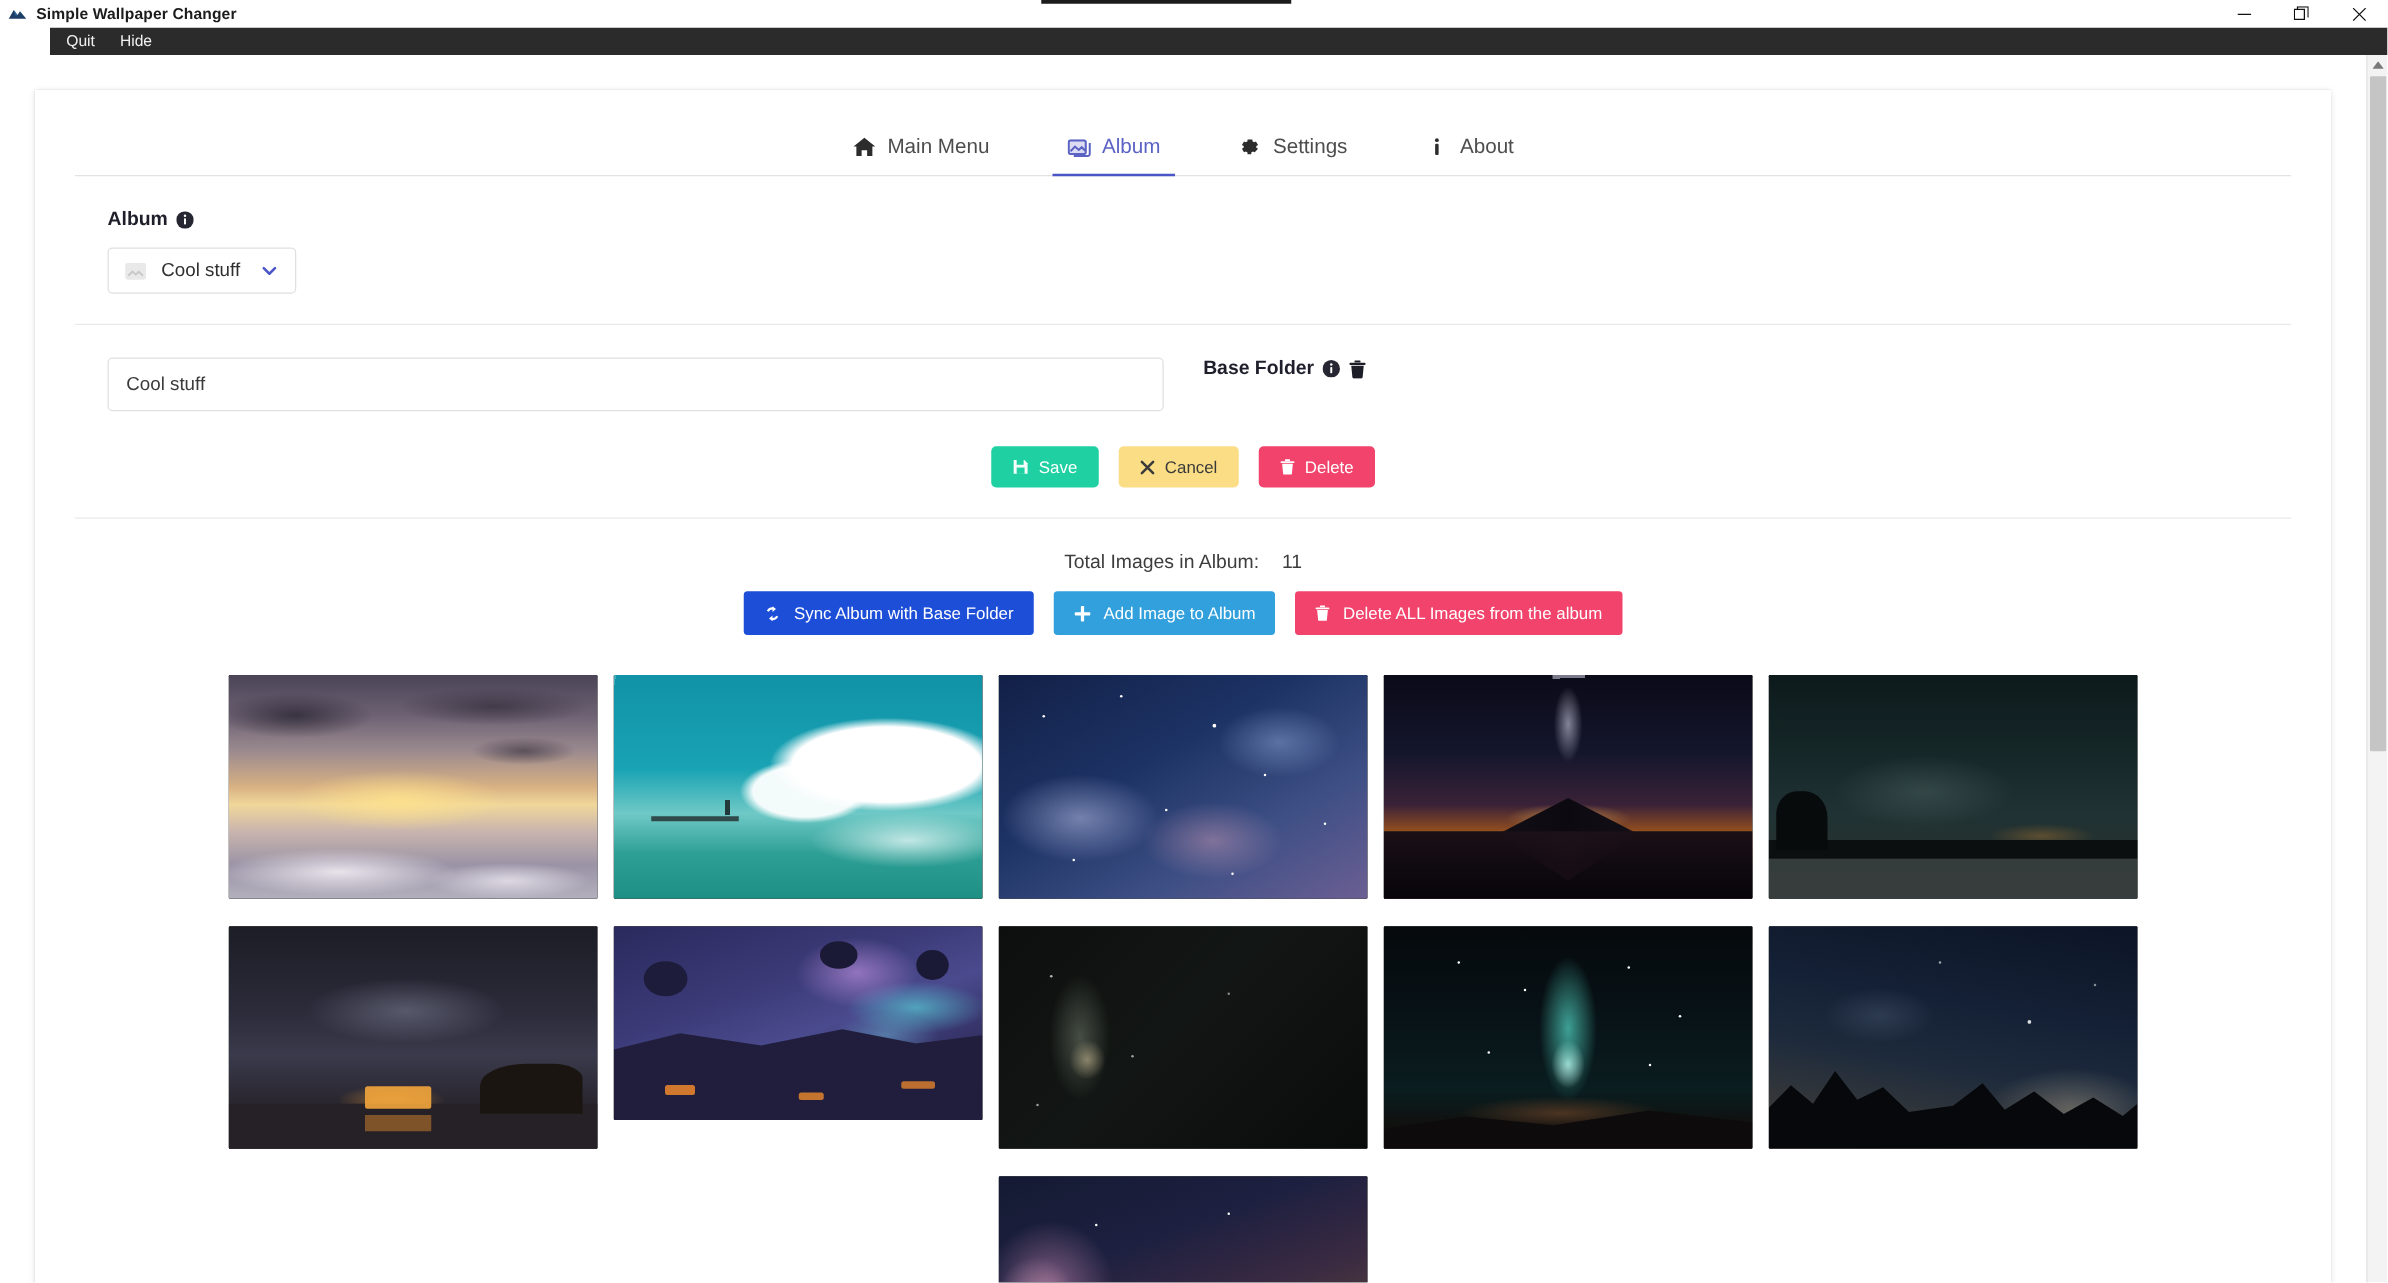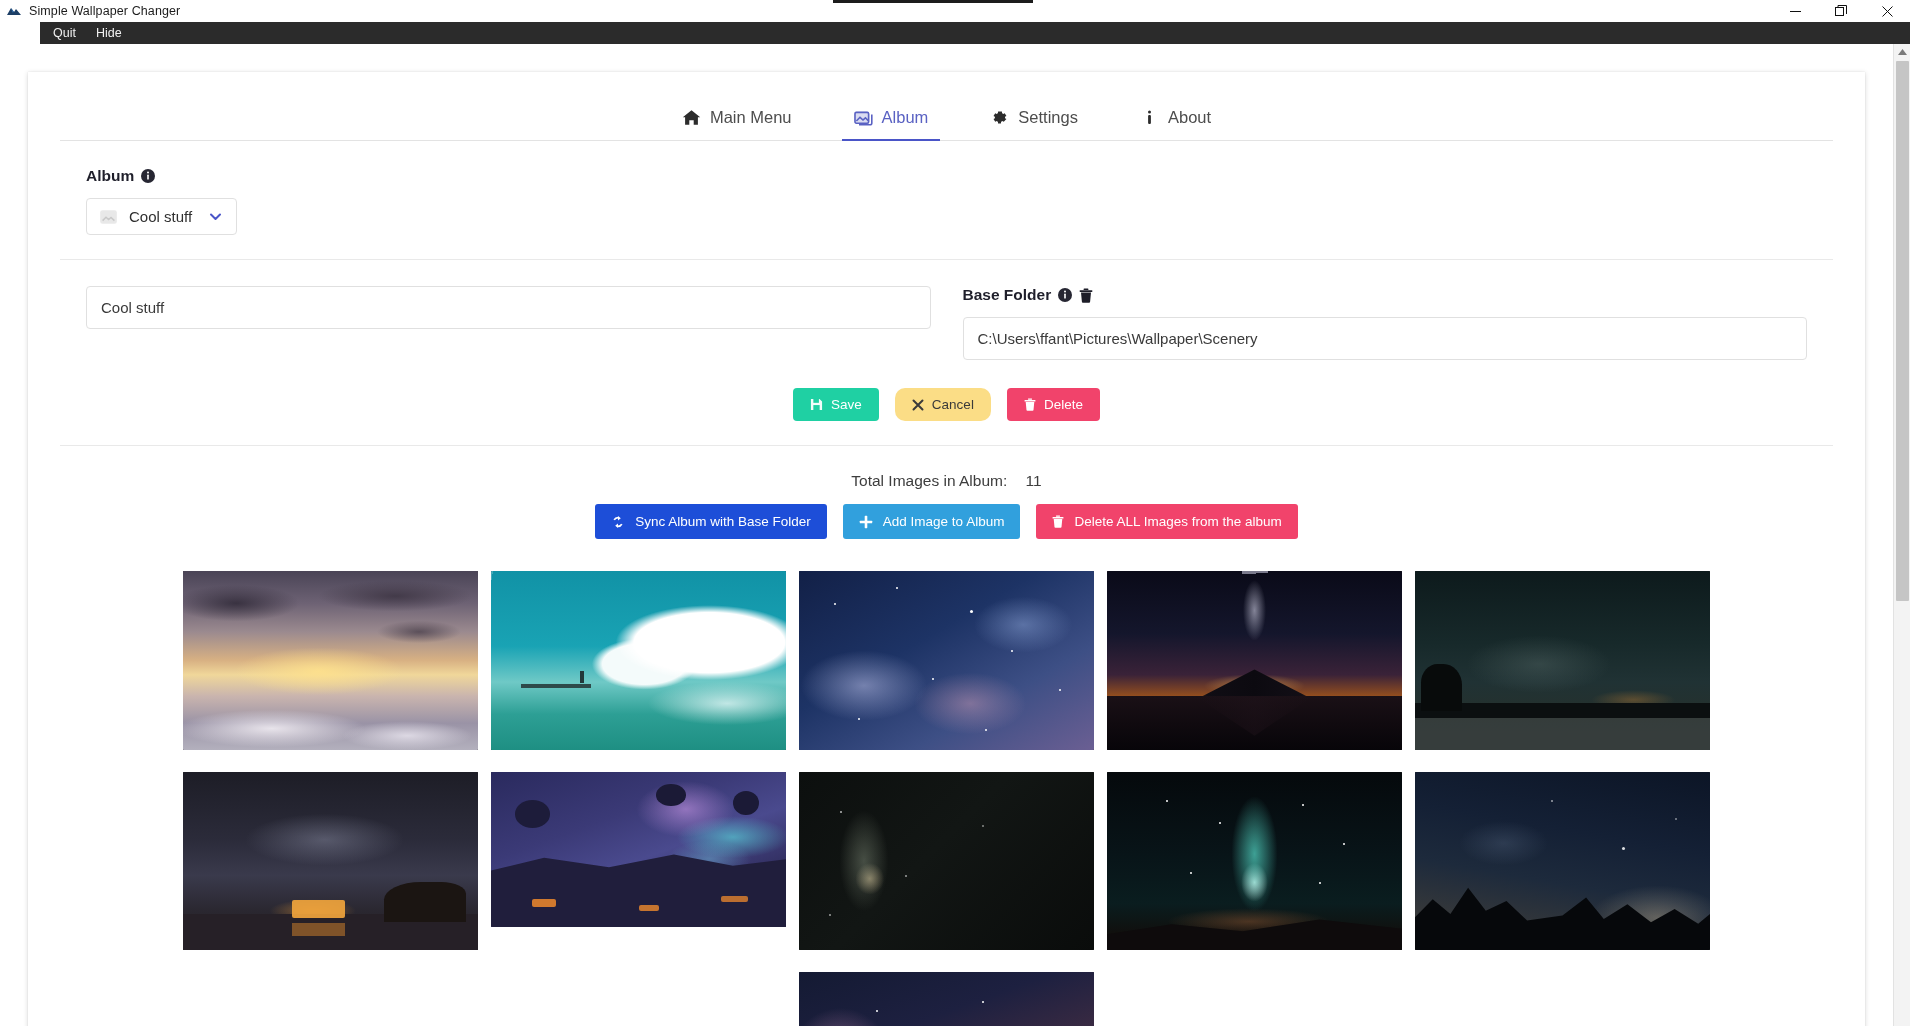--- a/index.html
+++ b/index.html
@@ -8,20 +8,21 @@
     font-family: "Liberation Sans", sans-serif;
     background: #ffffff;
     overflow: hidden;
   }
 
   
   .titlebar {
     height: 22px; background: #ffffff;
     display: flex; align-items: center;
     position: relative;
+    font-weight: bold;
   }
   .titlebar-left { display: flex; align-items: center; gap: 7px; padding-left: 6px; }
   .app-icon { width: 16px; height: 16px; position: relative; display:block; }
   .titlebar-title {
     font-size: 12.5px; color: #1c1c1c; letter-spacing: .1px;
   }
   .titlebar-drag-hint {
     position: absolute; left: 833px; top: 0; width: 200px; height: 3px;
     background: #1c1c1c;
   }
@@ -118,21 +119,21 @@
   
   .btn-row { display: flex; justify-content: center; gap: 16px; margin-top: 28px; }
   .btn {
     display: inline-flex; align-items: center; gap: 8px;
     border: none; border-radius: 4px; cursor: pointer;
     font-family: "Liberation Sans", sans-serif;
     font-size: 13.5px; padding: 9px 17px; color: #fff;
   }
   .btn svg { display: block; }
   .btn-save   { background: #1fd0a3; }
-  .btn-cancel { background: #fbdd86; color: #3a3a3a; border-radius: 10px; }
+  .btn-cancel { background: #fbdd86; color: #3a3a3a; }
   .btn-delete { background: #f1436b; }
 
   
   .totals {
     text-align: center; font-size: 15.5px; color: #3d3d3d;
     padding-top: 26px;
   }
   .totals .count { margin-left: 14px; }
   .toolbar { display: flex; justify-content: center; gap: 16px; margin-top: 14px; }
   .tbtn {
@@ -308,21 +309,20 @@
                 </svg>
               </span>
               <span class="trash-lbl">
                 <svg width="14" height="15" viewBox="0 0 14 15" fill="currentColor">
                   <rect x="0.6" y="2.2" width="12.8" height="1.7" rx=".6"></rect>
                   <rect x="4.6" y="0.4" width="4.8" height="1.6" rx=".5"></rect>
                   <path d="M2 4.6 h10 l-.9 9.2a1 1 0 0 1-1 .9H3.9a1 1 0 0 1-1-.9z"></path>
                 </svg>
               </span>
             </div>
-            <input class="text-input" type="text" value="C:\Users\ffant\Pictures\Wallpaper\Scenery" style="">
           </div>
         </div>
 
         <div class="btn-row">
           <button class="btn btn-save">
             <span>
               <svg width="13" height="13" viewBox="0 0 14 14" fill="#fff">
                 <path d="M1 1h9.2L13 3.8V13H1z" opacity=".95"></path>
                 <rect x="3.6" y="1" width="6" height="4.2" fill="#1fd0a3"></rect>
                 <rect x="3.6" y="7.6" width="6.8" height="5.4" fill="#1fd0a3"></rect>

